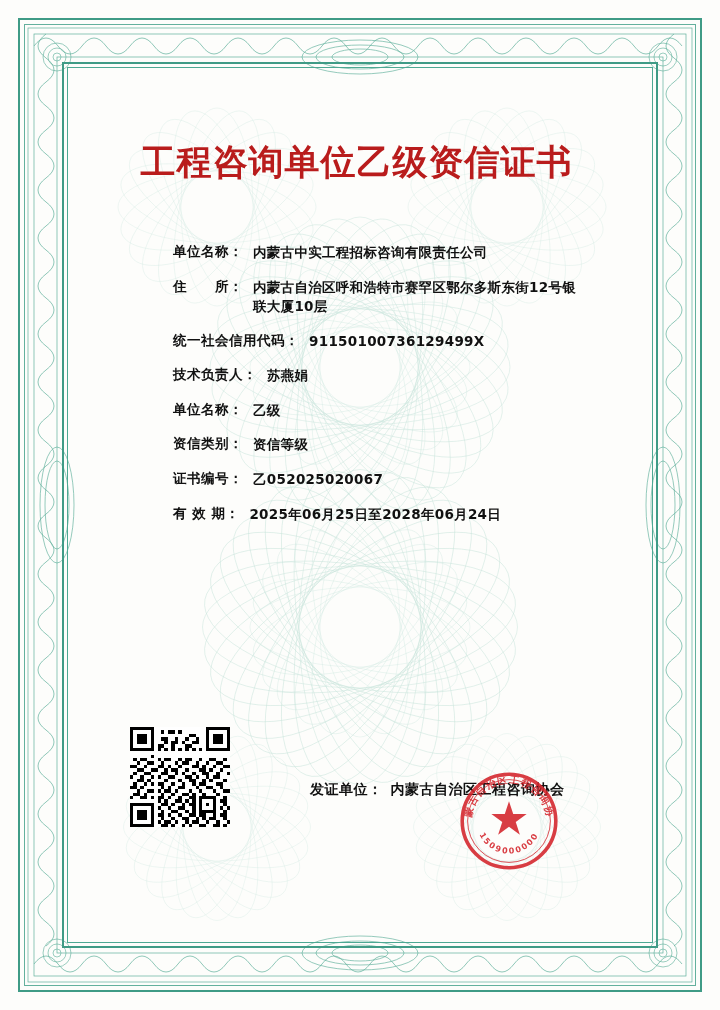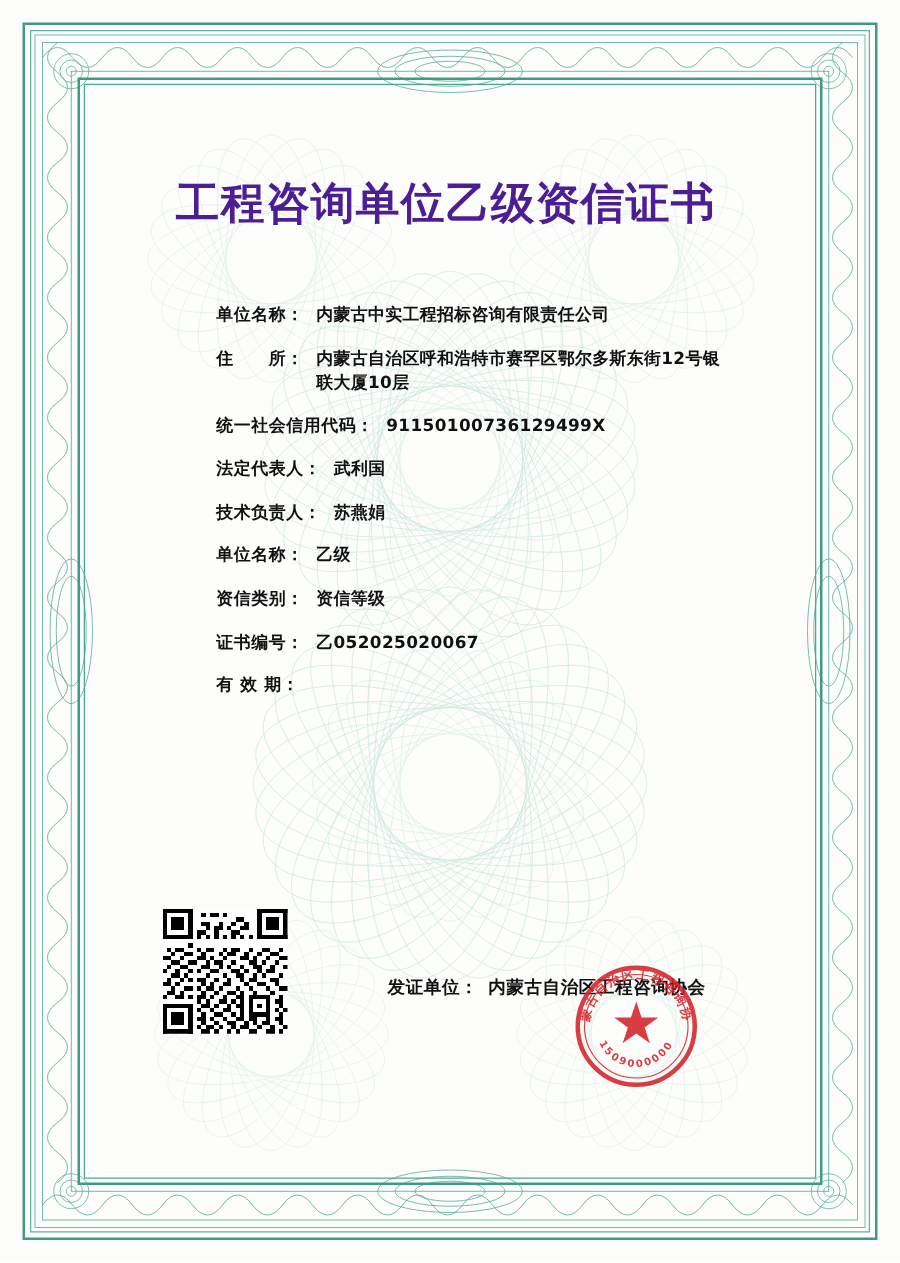--- a/index.html
+++ b/index.html
@@ -84,21 +84,21 @@
   .cert-title {
     position: absolute;
     top: 72px;
     left: 0;
     width: 579px;
     text-align: center;
     font-family: "DejaVu Sans", "Liberation Sans", sans-serif;
     font-weight: bold;
     font-size: 35px;
     letter-spacing: 1px;
-    color: #4c1d95;
+    color: #b91c1c;
     white-space: nowrap;
   }
 
   .fields {
     position: absolute;
     top: 176px;
     left: 62px;
     width: 470px;
   }
   .field-row {
@@ -281,24 +281,20 @@
       <div class="field-row addr">
         <span class="field-label">住　　所：</span>
         <span class="field-value">内蒙古自治区呼和浩特市赛罕区鄂尔多斯东街12号银联大厦10层</span>
       </div>
 
       <div class="field-row">
         <span class="field-label">统一社会信用代码：</span>
         <span class="field-value">91150100736129499X</span>
       </div>
 
-      <div class="field-row">
-        <span class="field-label">法定代表人：</span>
-        <span class="field-value">武利国</span>
-      </div>
 
       <div class="field-row">
         <span class="field-label">技术负责人：</span>
         <span class="field-value">苏燕娟</span>
       </div>
 
       <div class="field-row">
         <span class="field-label">单位名称：</span>
         <span class="field-value">乙级</span>
       </div>
@@ -309,20 +305,21 @@
       </div>
 
 
       <div class="field-row">
         <span class="field-label">证书编号：</span>
         <span class="field-value">乙052025020067</span>
       </div>
 
       <div class="field-row">
         <span class="field-label">有 效 期：</span>
+        <span class="field-value">2025年06月25日至2028年06月24日</span>
       </div>
 
     </div>
 
     <div class="qr">
       <svg width="100" height="100" viewBox="0 0 29 29" shape-rendering="crispEdges">
         <rect width="29" height="29" fill="#ffffff"></rect>
         <g fill="#000000">
 
           <rect x="0" y="0" width="7" height="1"></rect>

